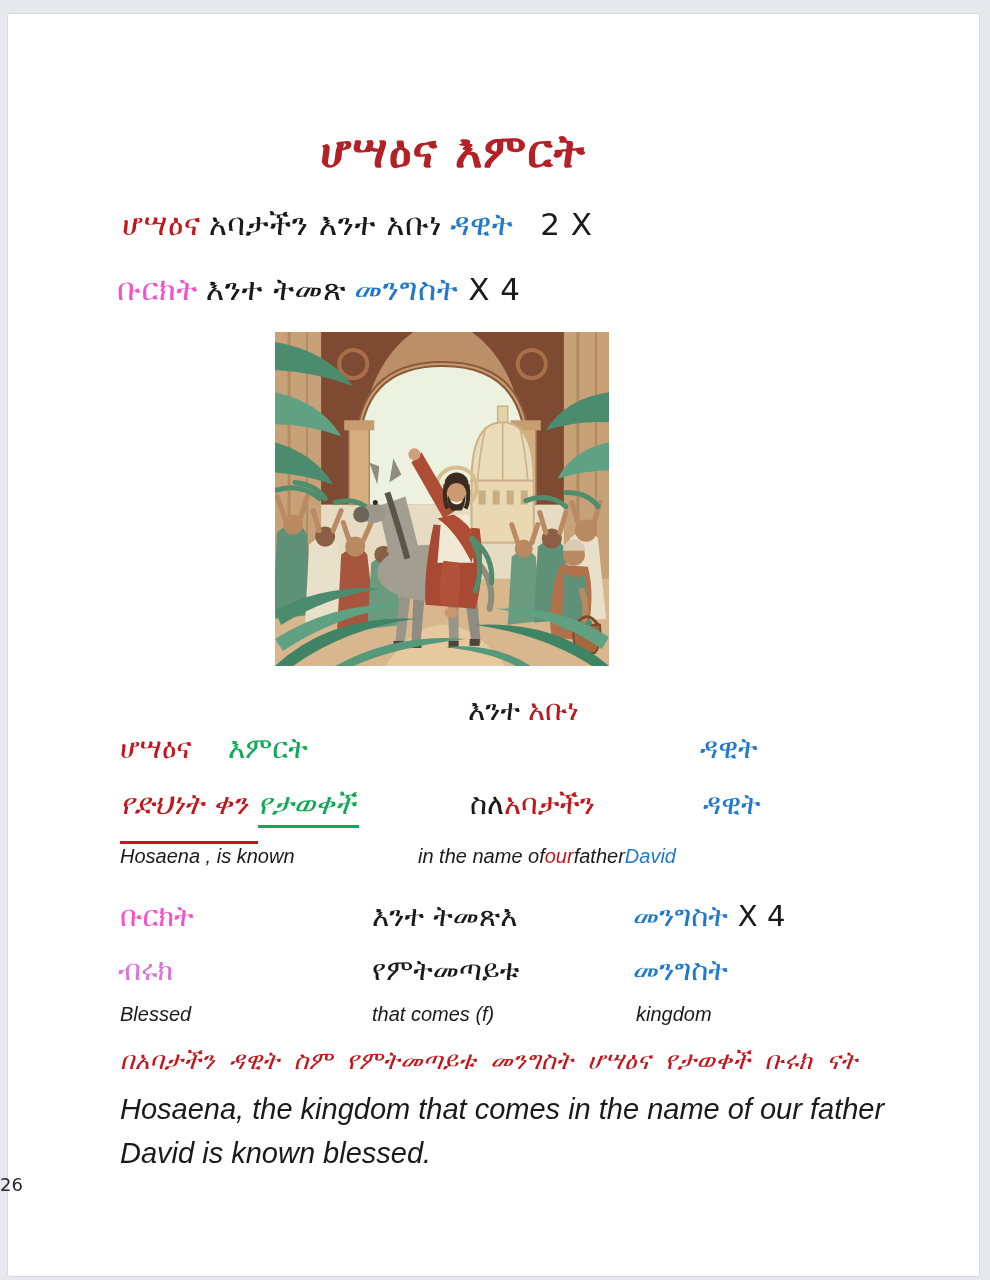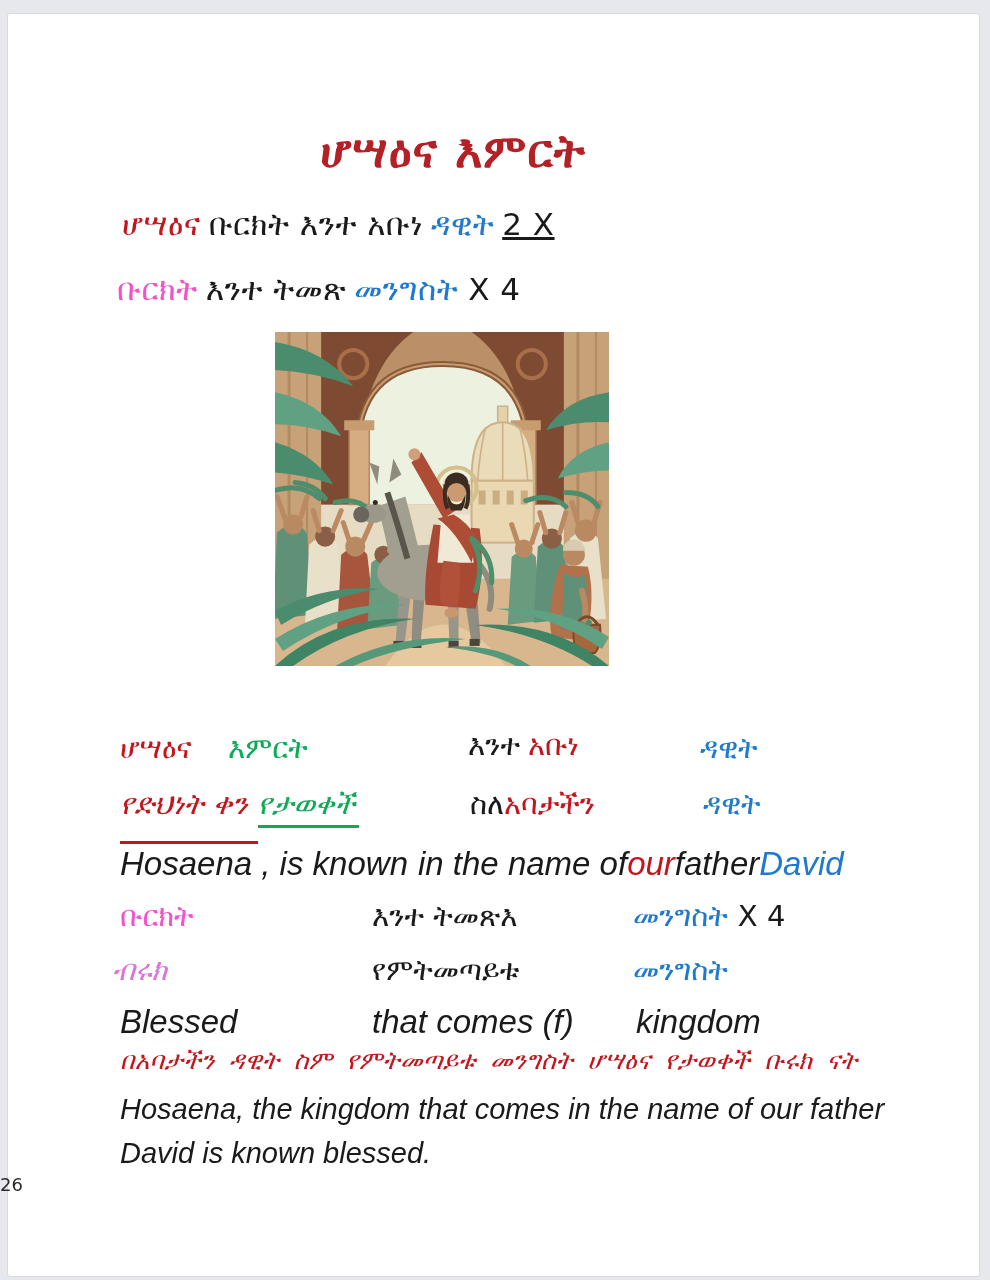--- a/index.html
+++ b/index.html
@@ -24,27 +24,27 @@
   .seg{display:inline-block;}
   .c-red{color:#c3161c;}
   .c-blue{color:#2079ce;}
   .c-green{color:#0fa958;}
   .c-pink{color:#f353c8;}
   .c-orchid{color:#db74d9;}
   .c-black{color:#1a1a1a;}
   .gap6{}
   .gap8{margin-left:8px;}
   .gap10{margin-left:10px;}
-  .gap14{margin-left:8px;text-decoration:underline;}
+  .gap14{margin-left:27px;}
   .illus{
     left:275px;top:332px;width:334px;height:334px;
   }
   .illus svg{display:block;width:100%;height:100%;}
   .am-row{font-size:29px;}
-  .en-row{font-size:33px;font-style:italic;font-family:"Liberation Sans","DejaVu Sans",sans-serif;}
+  .en-row{font-size:20px;font-style:italic;font-family:"Liberation Sans","DejaVu Sans",sans-serif;}
   .u-red{border-bottom:3px solid #c3161c;padding-bottom:19px;padding-right:10px;}
   .u-green{border-bottom:3px solid #0fa958;padding-bottom:3px;padding-right:4px;}
   .italic{font-style:italic;}
   .summary-am{
     left:120px;top:1046px;font-size:25px;font-style:italic;color:#c3161c;
     word-spacing:6px;letter-spacing:.3px;
   }
   .summary-en{
     left:120px;top:1088px;width:800px;font-size:29px;font-style:italic;
     white-space:normal;line-height:1.5;
@@ -54,21 +54,21 @@
     left:0;top:1174px;width:990px;font-size:18px;color:#2b2b2b;
   }
 </style>
 </head>
 <body>
 
 <div class="sheet"></div>
 
 <div class="abs title">ሆሣዕና እምርት</div>
 
-<div class="abs chorus chorus1"><span class="seg c-red">ሆሣዕና</span><span class="seg c-black gap8">ቡርክት  እንተ አቡነ</span><span class="seg c-blue gap8">ዳዊት</span><span class="seg c-black gap14">2 X</span></div>
+<div class="abs chorus chorus1"><span class="seg c-red">ሆሣዕና</span><span class="seg c-black gap8">አባታችን  እንተ አቡነ</span><span class="seg c-blue gap8">ዳዊት</span><span class="seg c-black gap14">2 X</span></div>
 
 <div class="abs chorus chorus2"><span class="seg c-pink">ቡርክት</span><span class="seg c-black gap8">እንተ ትመጽ</span><span class="seg c-blue gap8">መንግስት</span><span class="seg c-black gap10">X 4</span></div>
 
 <div class="abs illus">
 <svg viewBox="0 0 333 333" xmlns="http://www.w3.org/2000/svg">
 
   <rect width="333" height="333" fill="#eef1e1"></rect>
   <rect y="170" width="333" height="80" fill="#e6dcc4"></rect>
 
   <rect x="0" y="0" width="46" height="250" fill="#c7a178"></rect>
@@ -197,21 +197,21 @@
     <path d="M333,333 Q280,288 200,292 Q268,302 316,333 Z" fill="#3e8465"></path>
     <path d="M333,304 Q284,272 220,276 Q280,284 326,316 Z" fill="#61a183"></path>
     <path d="M255,333 Q220,310 170,314 Q218,320 240,333 Z" fill="#55997a"></path>
   </g>
 </svg>
 </div>
 
 <div>
   <span class="abs am-row c-red" style="left:120px;top:731px;">ሆሣዕና</span>
   <span class="abs am-row c-green" style="left:228px;top:731px;">እምርት</span>
-  <span class="abs am-row" style="left:468px;top:731px;font-family:Liberation Mono, monospace;"><span class="seg c-black">እንተ</span><span class="seg c-red gap8">አቡነ</span></span>
+  <span class="abs am-row" style="left:468px;top:693px;"><span class="seg c-black">እንተ</span><span class="seg c-red gap8">አቡነ</span></span>
   <span class="abs am-row c-blue" style="left:700px;top:731px;">ዳዊት</span>
 </div>
 
 <div>
   <span class="abs am-row italic" style="left:120px;top:787px;"><span class="seg c-red u-red">የድህነት ቀን</span><span class="seg c-green u-green gap6">የታወቀች</span></span>
   <span class="abs am-row" style="left:470px;top:787px;"><span class="seg c-black">ስለ</span><span class="seg c-red">አባታችን</span></span>
   <span class="abs am-row c-blue" style="left:703px;top:787px;">ዳዊት</span>
 </div>
 
 <div>
@@ -219,21 +219,21 @@
   <span class="abs en-row" style="left:418px;top:845px;"><span class="seg c-black">in the name of</span><span class="seg c-red gap6">our</span><span class="seg c-black gap6">father</span><span class="seg c-blue gap6">David</span></span>
 </div>
 
 <div>
   <span class="abs am-row c-pink" style="left:120px;top:899px;">ቡርክት</span>
   <span class="abs am-row c-black" style="left:372px;top:899px;">እንተ ትመጽእ</span>
   <span class="abs am-row" style="left:633px;top:899px;"><span class="seg c-blue">መንግስት</span><span class="seg c-black gap10">X 4</span></span>
 </div>
 
 <div>
-  <span class="abs am-row c-orchid" style="left:112px;top:953px;font-style:italic;">ብሩክ</span>
+  <span class="abs am-row c-orchid" style="left:118px;top:953px;">ብሩክ</span>
   <span class="abs am-row c-black" style="left:372px;top:953px;">የምትመጣይቱ</span>
   <span class="abs am-row c-blue" style="left:633px;top:953px;">መንግስት</span>
 </div>
 
 <div>
   <span class="abs en-row" style="left:120px;top:1003px;">Blessed</span>
   <span class="abs en-row" style="left:372px;top:1003px;">that comes (f)</span>
   <span class="abs en-row" style="left:636px;top:1003px;">kingdom</span>
 </div>
 

